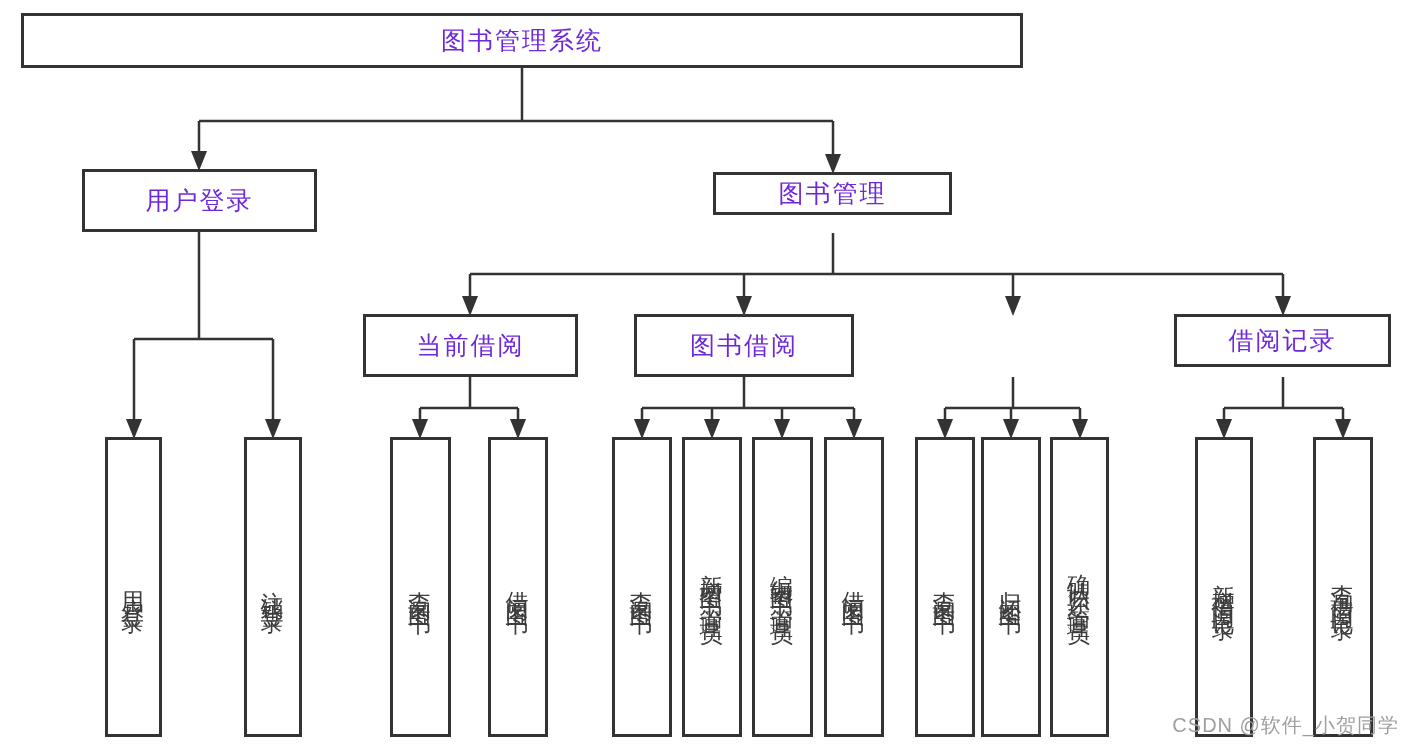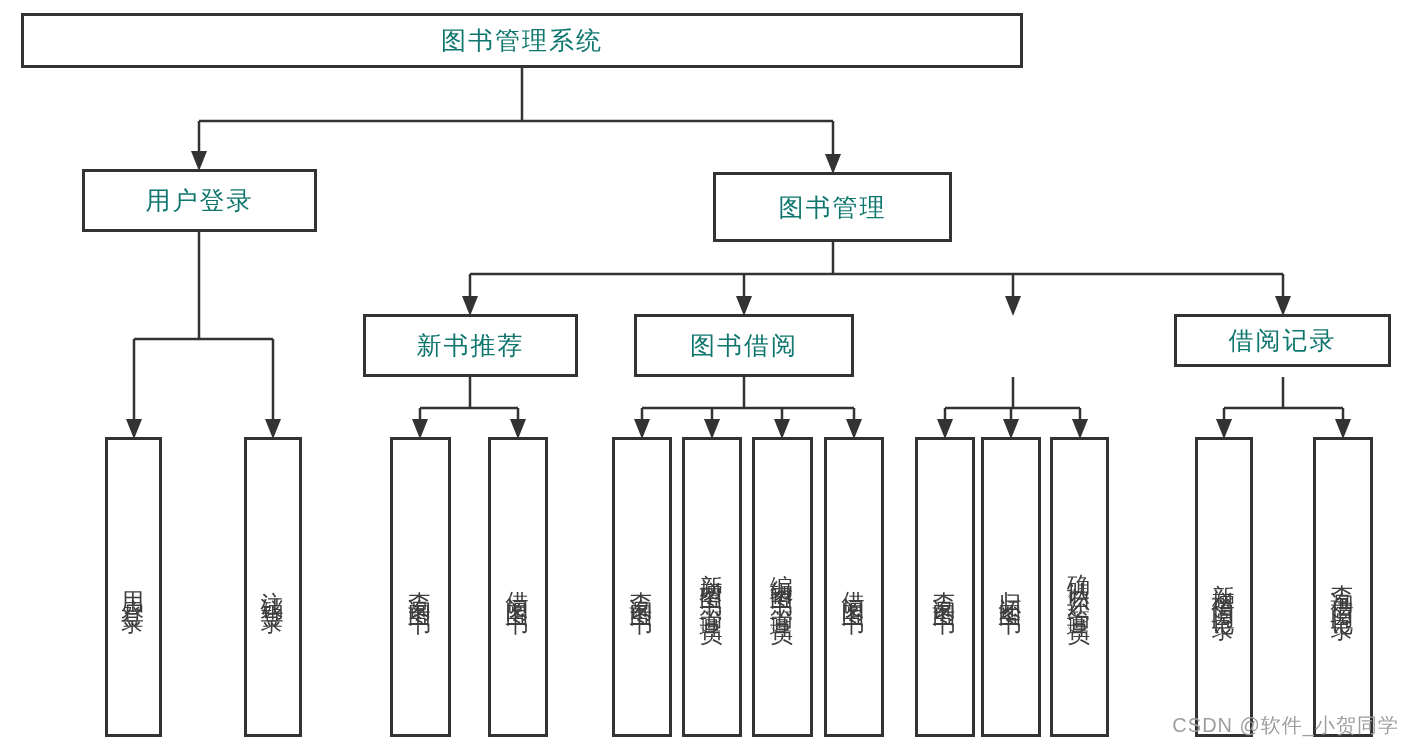--- a/index.html
+++ b/index.html
@@ -10,21 +10,21 @@
     font-family:"Liberation Sans","DejaVu Sans",sans-serif;
     overflow:hidden;
   }
   .connectors { position:absolute; left:0; top:0; width:1405px; height:747px; }
   .connectors path { stroke:#333333; stroke-width:2.5; fill:none; }
   .connectors polygon { fill:#333333; stroke:none; }
   .node {
     position:absolute; box-sizing:border-box;
     border:3px solid #333333; background:#ffffff;
     display:flex; align-items:center; justify-content:center;
-    color:#0f766e; font-size:25px; letter-spacing:2px;
+    color:#6d28d9; font-size:25px; letter-spacing:2px;
     white-space:nowrap; z-index:2;
   }
   .vnode {
     position:absolute; box-sizing:border-box;
     border:3px solid #333333; background:#ffffff;
     display:flex; align-items:center; justify-content:center;
     color:#3d3d3d; font-size:23px; letter-spacing:7px;
     writing-mode:vertical-rl; text-orientation:mixed;
     top:437px; height:300px; z-index:2;
   }
@@ -71,23 +71,23 @@
     <polygon points="1072,419 1088,419 1080,439"></polygon>
 
     <path d="M1283,377 L1283,408 M1224,408 L1343,408 M1224,408 L1224,424 M1343,408 L1343,424"></path>
     <polygon points="1216,419 1232,419 1224,439"></polygon>
     <polygon points="1335,419 1351,419 1343,439"></polygon>
   </svg>
 
   <div class="node" style="left:21px; top:13px; width:1002px; height:55px;">图书管理系统</div>
 
   <div class="node" style="left:82px; top:169px; width:235px; height:63px;">用户登录</div>
-  <div class="node" style="left:713px; top:172px; width:239px; height:70px;">图书管理</div>
+  <div class="node" style="left:713px; top:172px; width:239px; height:43px;">图书管理</div>
 
-  <div class="node" style="left:363px; top:314px; width:215px; height:63px;">新书推荐</div>
+  <div class="node" style="left:363px; top:314px; width:215px; height:63px;">当前借阅</div>
   <div class="node" style="left:634px; top:314px; width:220px; height:63px;font-family:Liberation Serif, serif;">图书借阅</div>
   <div class="node" style="left:1174px; top:314px; width:217px; height:53px;">借阅记录</div>
 
   <div class="vnode" style="left:105px; width:57px;">用户登录</div>
   <div class="vnode" style="left:244px; width:58px;">注销登录</div>
 
   <div class="vnode" style="left:390px; width:61px;">查询图书</div>
   <div class="vnode" style="left:488px; width:60px;">借阅图书</div>
 
   <div class="vnode" style="left:612px; width:60px;">查询图书</div>

